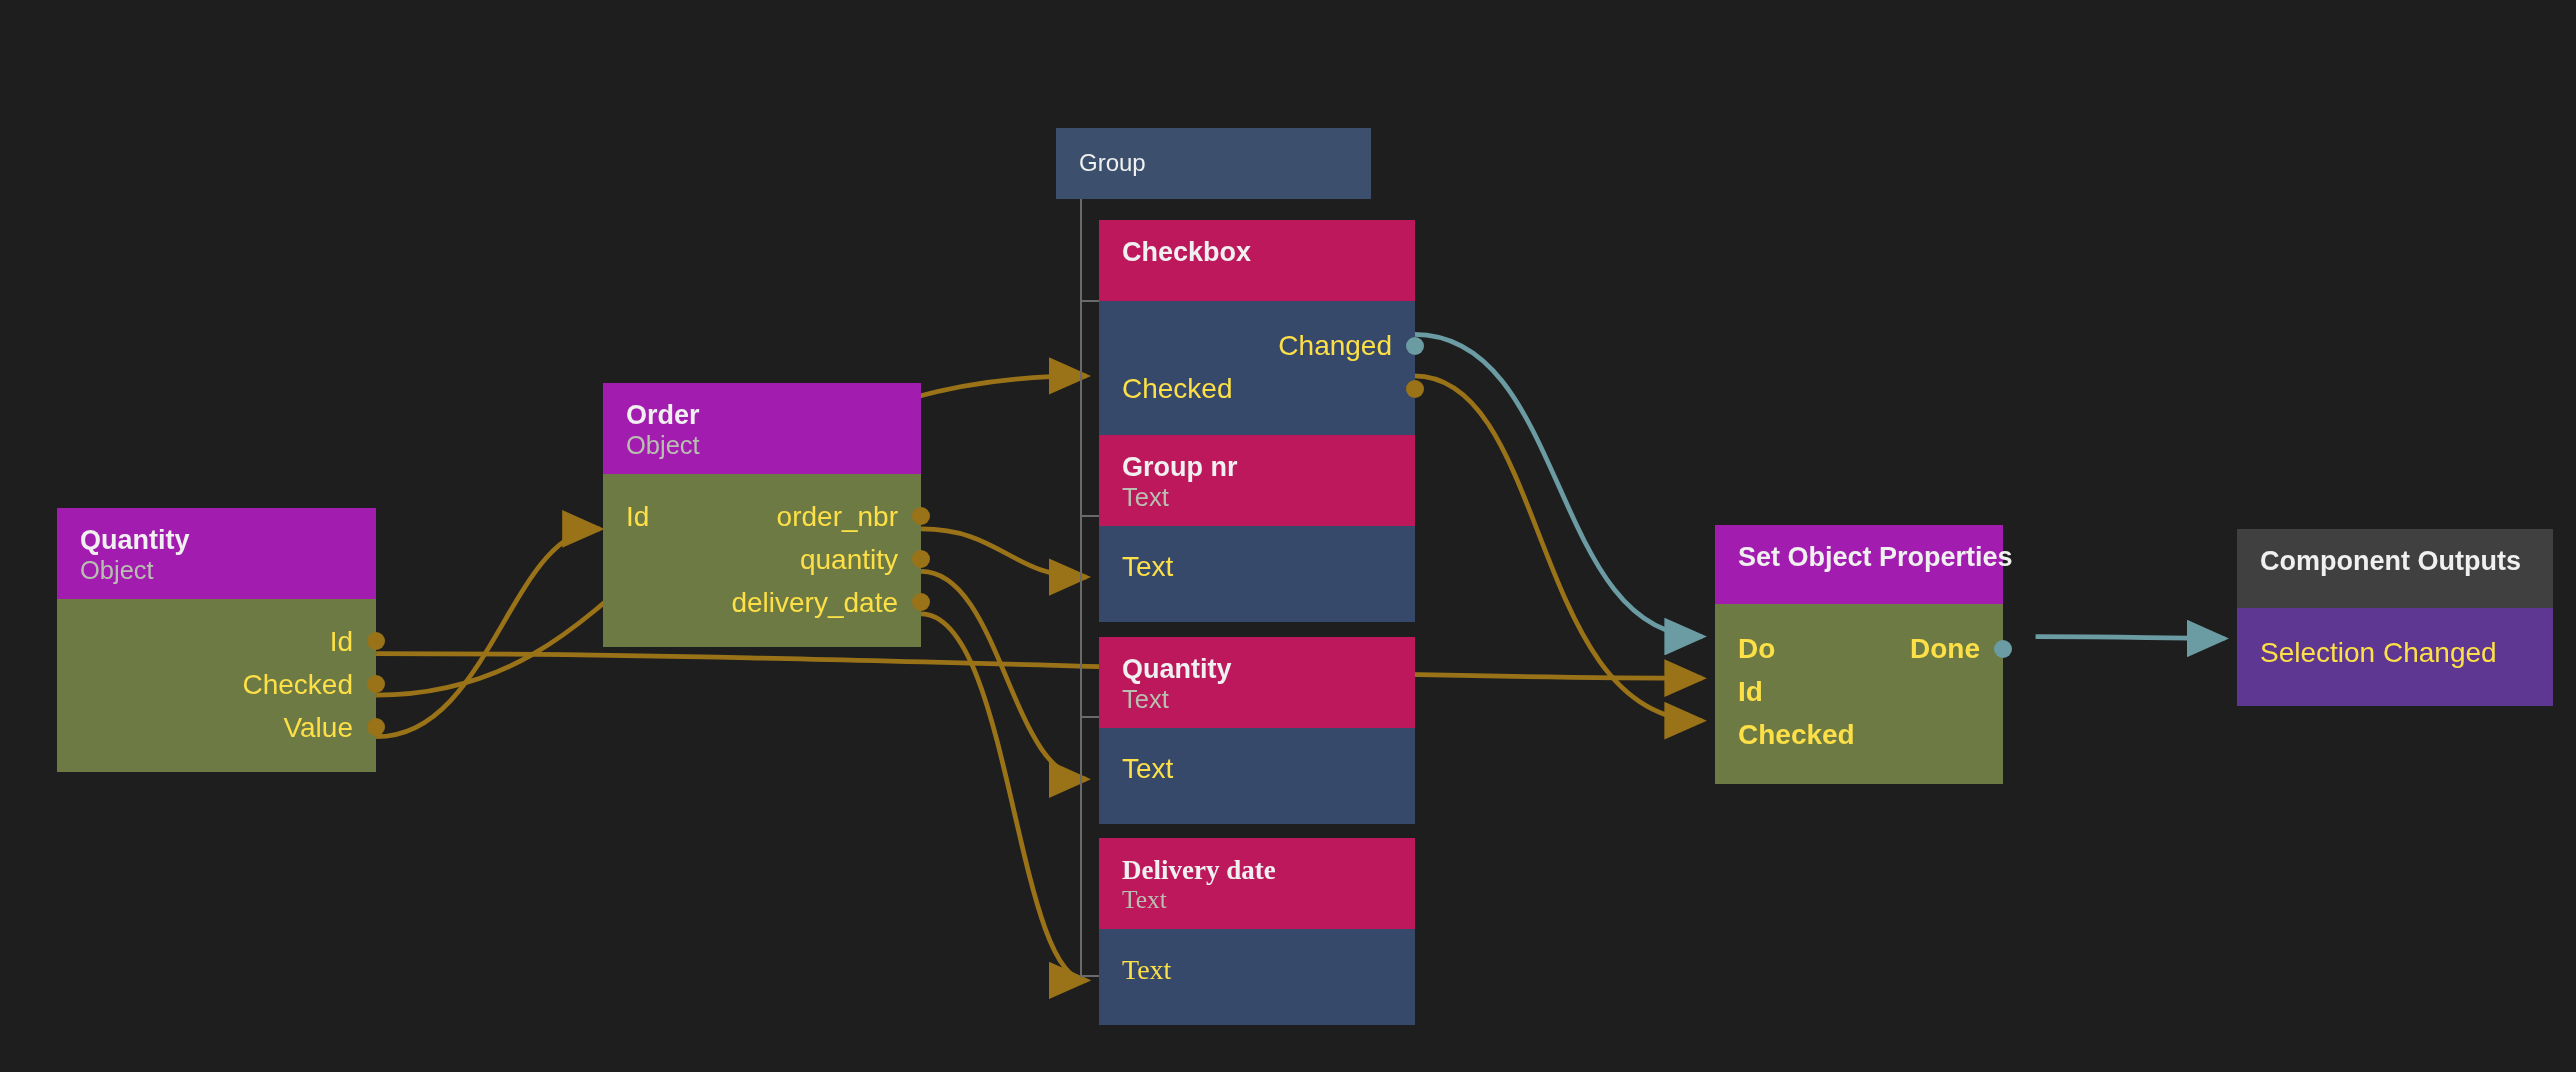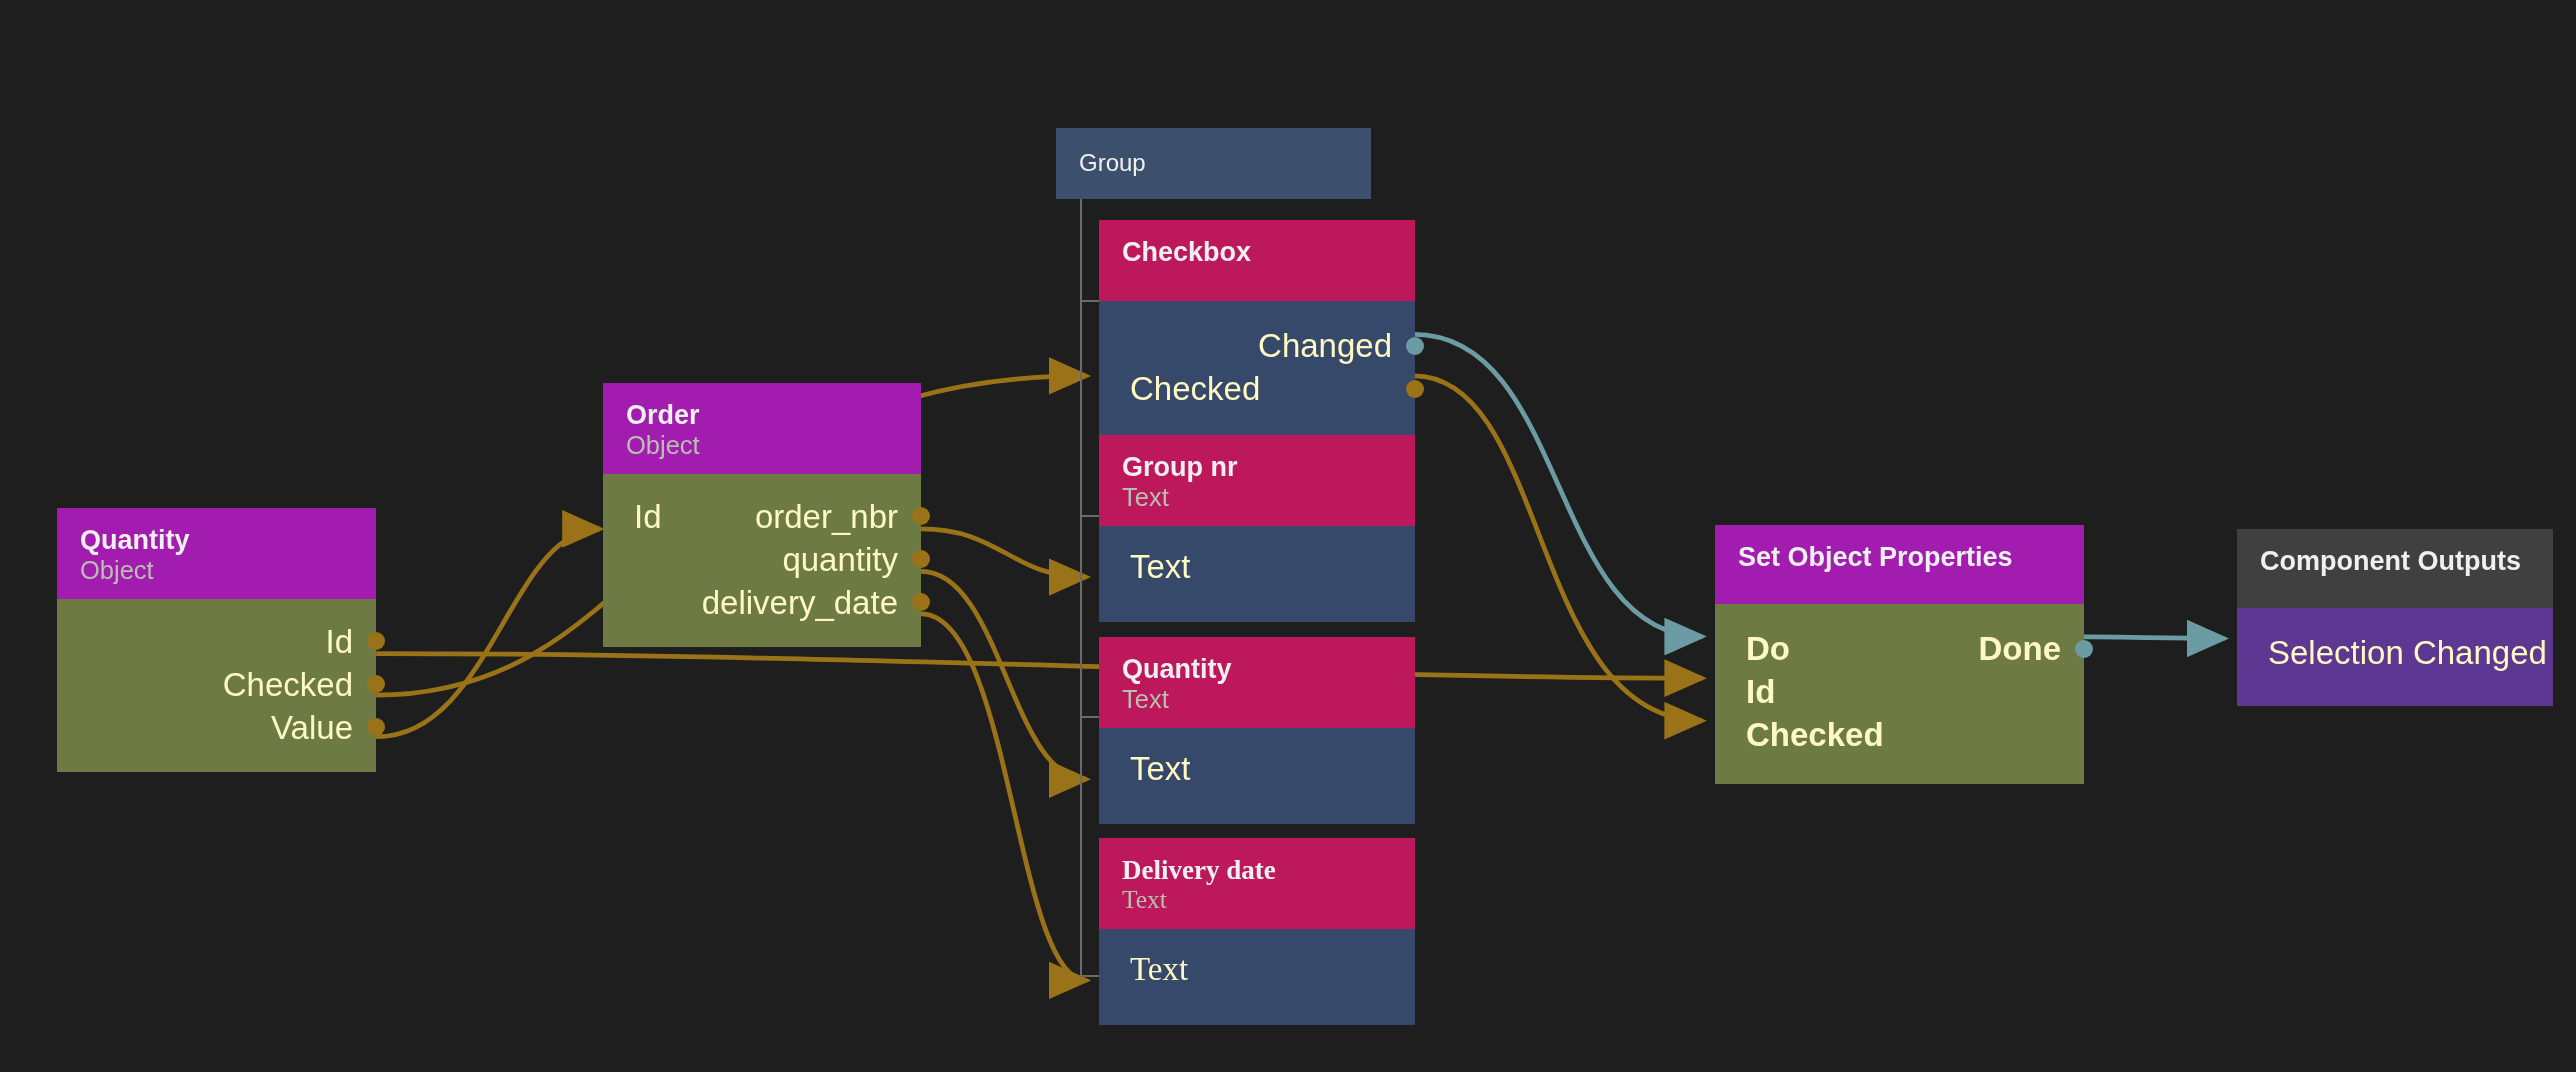--- a/index.html
+++ b/index.html
@@ -49,25 +49,24 @@
     position:relative;
     padding:21px 0 23px 0;
   }
   .port-row{
     position:relative;
     height:43px;
     line-height:43px;
     box-sizing:border-box;
   }
   .port-label{
-    font-size:33px;
-    color:#fef9c3;
+    font-size:28px;
+    color:#fde047;
     white-space:nowrap;
     display:block;
-    margin-left:8px;
   }
   .port-label.in{ text-align:left; padding-left:23px; }
   .port-label.out{ text-align:right; padding-right:23px; }
   .port-row.both .port-label{ text-align:left; padding-left:23px; }
 
   
   .port-dot{
     position:absolute;
     width:18px; height:18px;
     border-radius:50%;
@@ -242,21 +241,21 @@
       <div class="node-title">Delivery date</div>
       <div class="node-subtitle">Text</div>
     </div>
     <div class="node-body" style="padding-top:19px;padding-bottom:34px;">
       <div class="port-row">
         <span class="port-label in">Text</span>
       </div>
     </div>
   </div>
 
-  <div class="node green" style="left:1715px; top:525px; width:369px;">
+  <div class="node green" style="left:1715px; top:525px; width:288px;">
     <div class="node-header" style="padding-bottom:32px;">
       <div class="node-title">Set Object Properties</div>
     </div>
     <div class="node-body" style="padding-top:23px;padding-bottom:28px;font-weight:bold;">
       <div class="port-row">
         <span class="port-label in" style="position:absolute;left:0;top:0;">Do</span>
         <span class="port-label out">Done</span>
         <span class="port-dot right teal"></span>
       </div>
       <div class="port-row">

